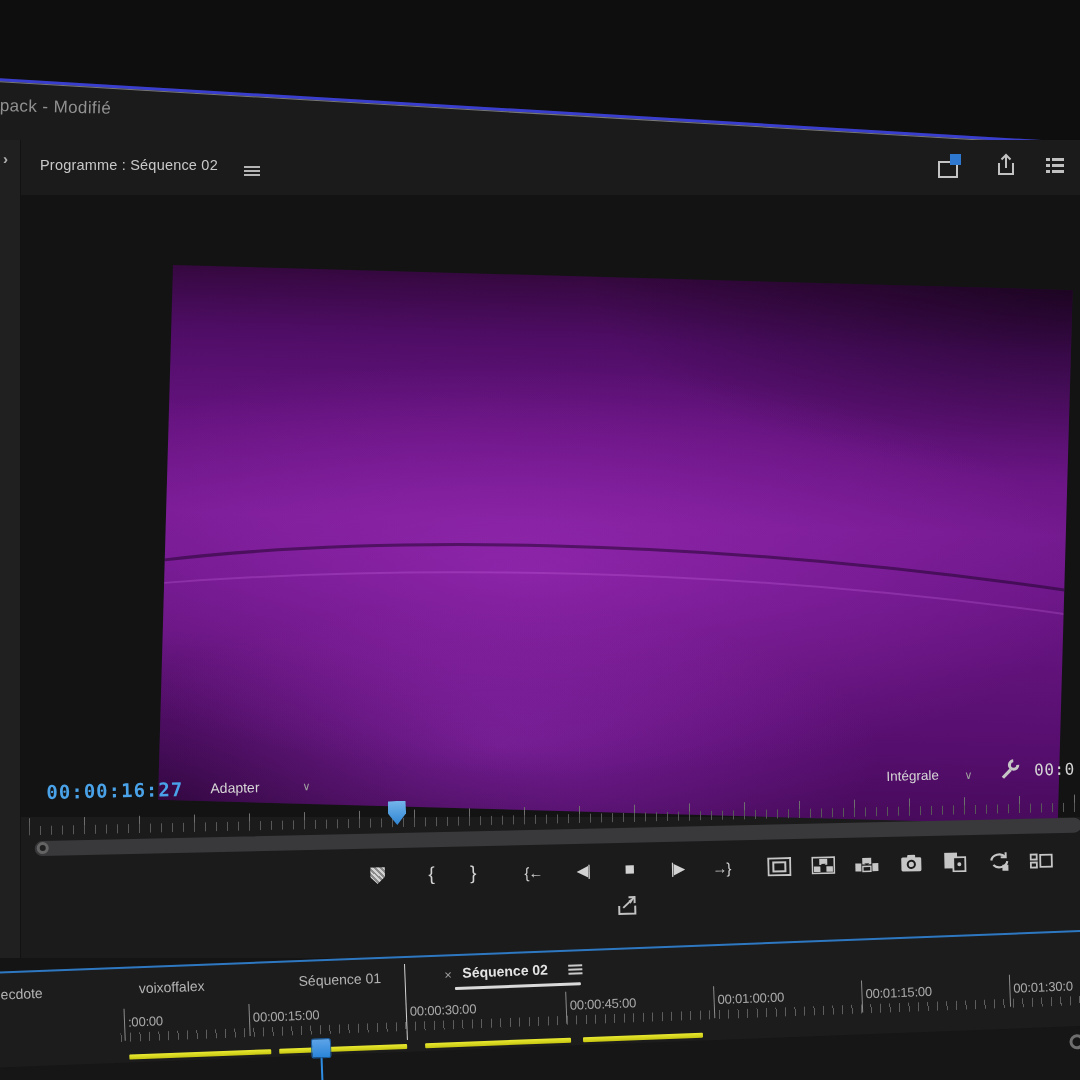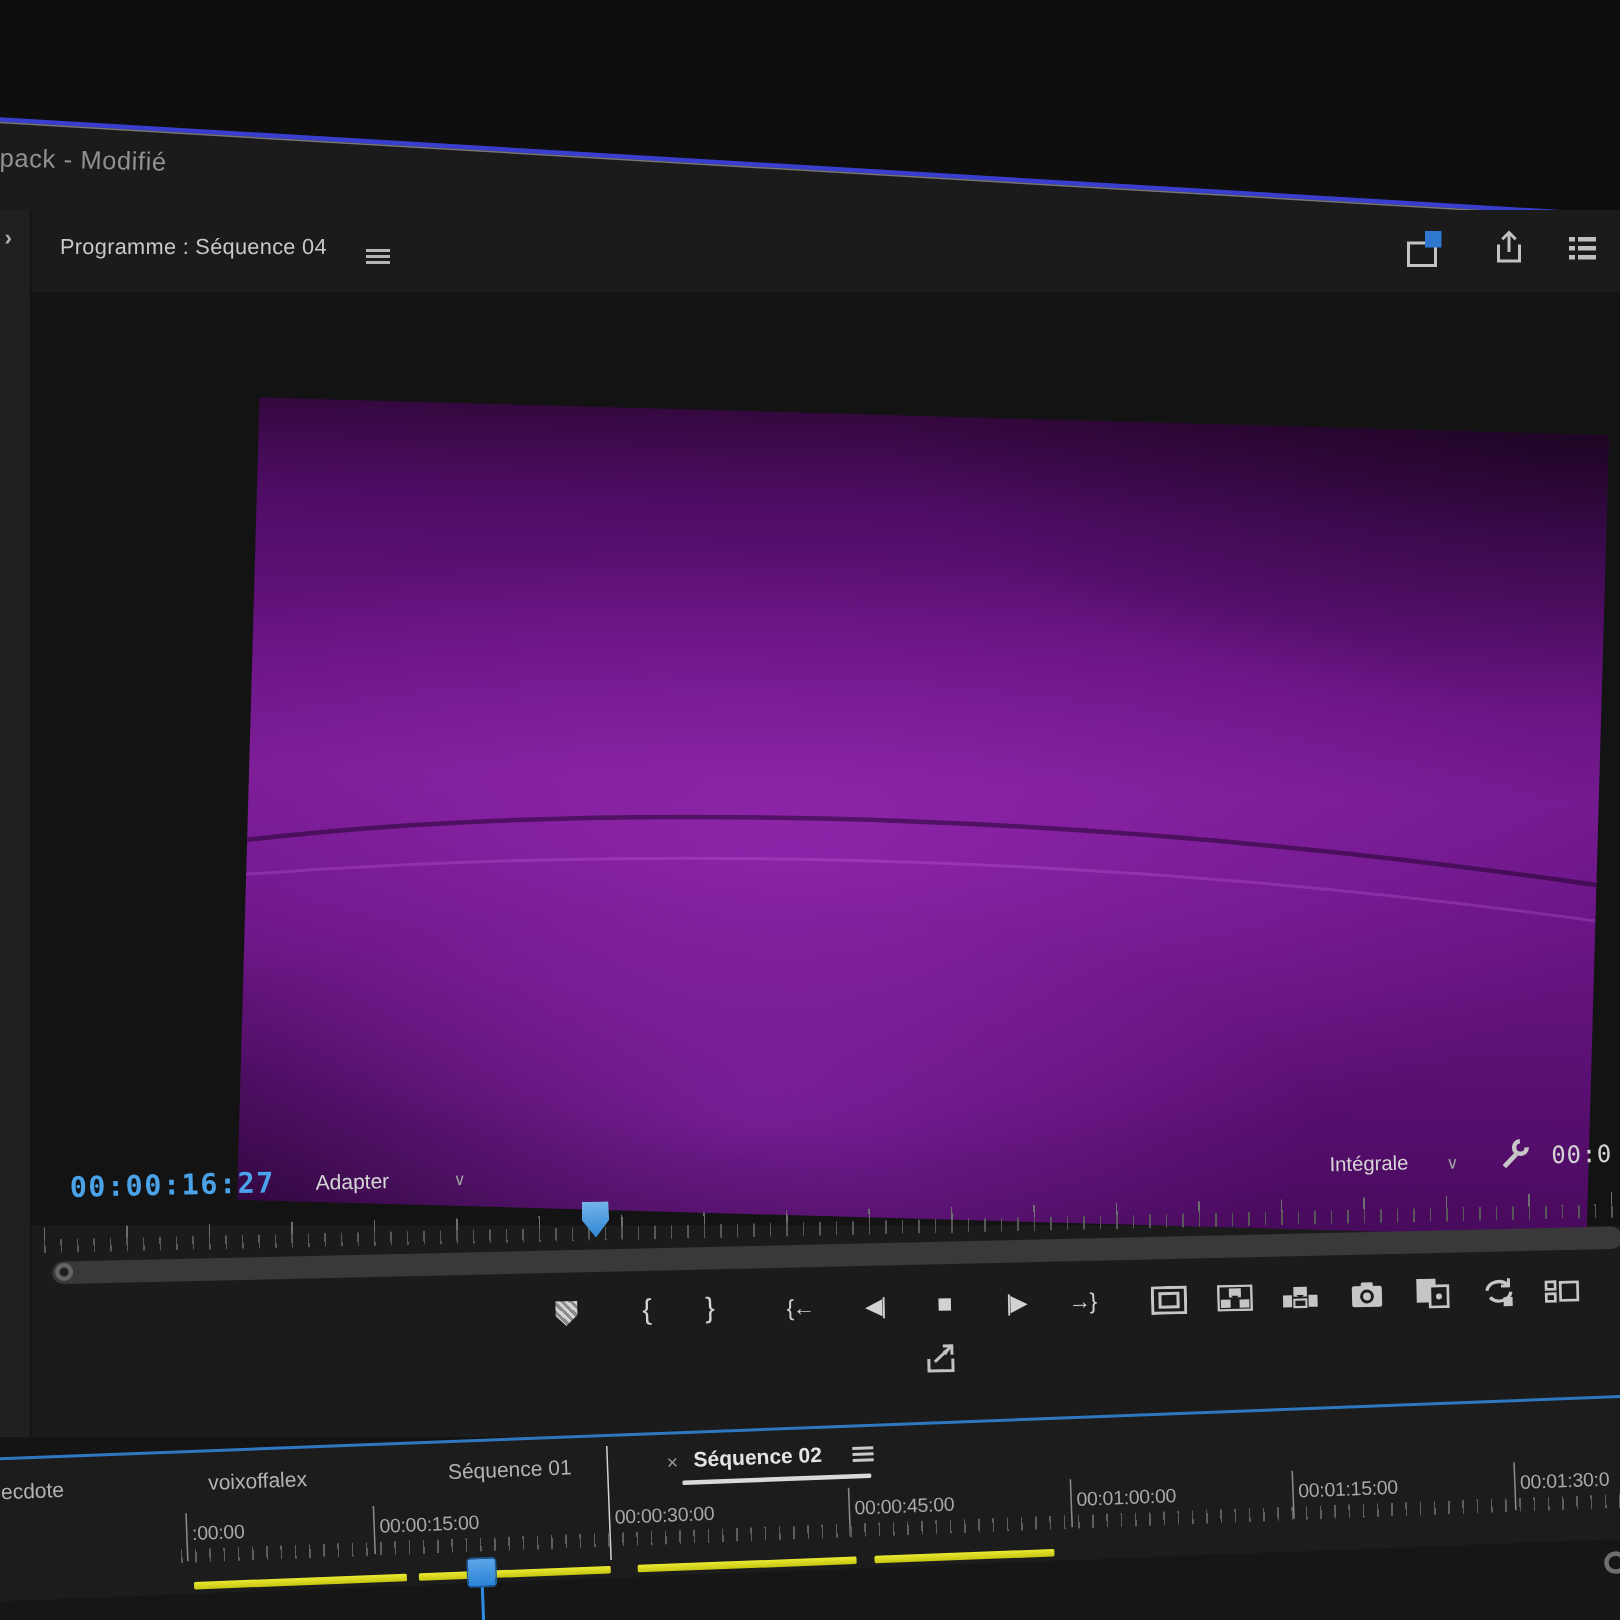--- a/index.html
+++ b/index.html
@@ -122,21 +122,21 @@
     <div class="grayline"></div>
   </div>
   <div class="abs window-title">pack - Modifié</div>
 
   <div class="abs program-panel">
 
     <div class="abs left-strip">
       <span class="abs panel-chevron">›</span>
     </div>
 
-    <div class="abs pm-header-title">Programme : Séquence 04</div>
+    <div class="abs pm-header-title">Programme : Séquence 02</div>
     <div class="abs pm-menu">
         <div class="hamburger"></div>
       </div>
 
     <div class="abs fullscreen-ic">
       <span class="frame"></span>
       <span class="blue"></span>
     </div>
     <div class="abs qexport-ic">
       <svg class="ic" width="24" height="26" viewBox="0 0 24 26" fill="none" stroke="#c2c2c2" stroke-width="2">

